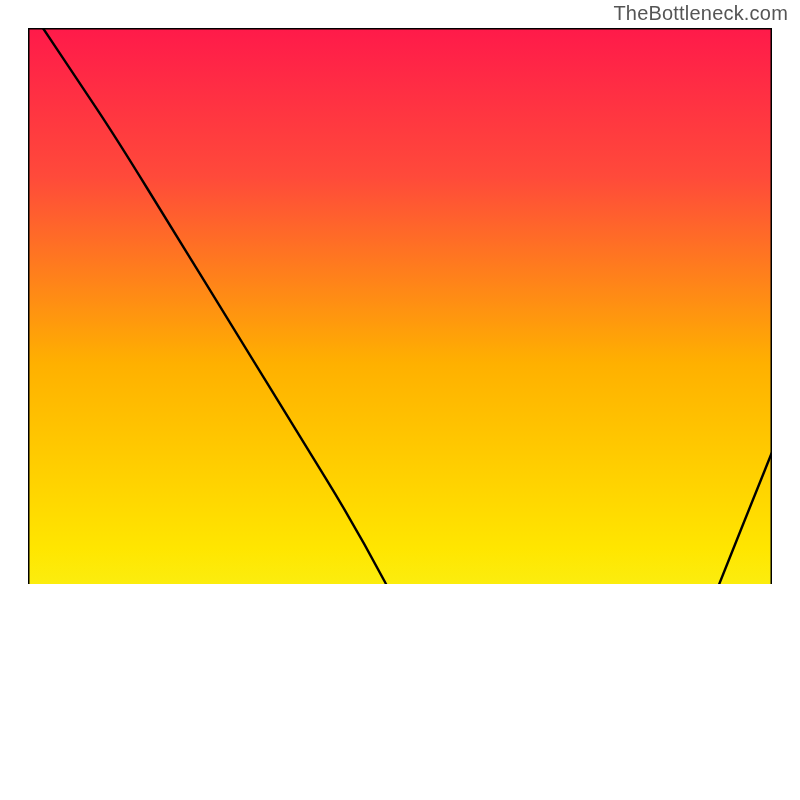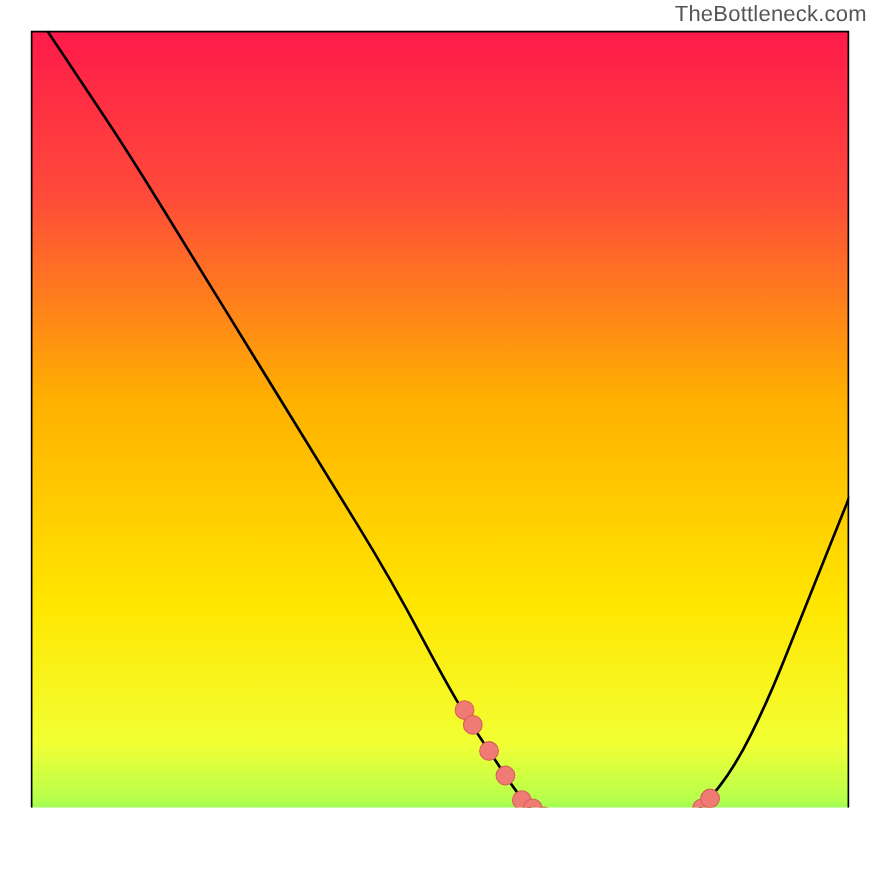--- a/index.html
+++ b/index.html
@@ -3,21 +3,21 @@
 <meta charset="utf-8">
 <style>
   body {
     margin: 0;
     padding: 0;
     background: #ffffff;
     font-family: Arial, Helvetica, sans-serif;
   }
   .container {
     width: 800px;
-    height: 734px;
+    height: 584px;
     position: relative;
     overflow: hidden;
   }
   .watermark {
     position: absolute;
     top: 2px;
     right: 12px;
     color: #555;
     font-size: 20px;
     letter-spacing: 0.2px;

